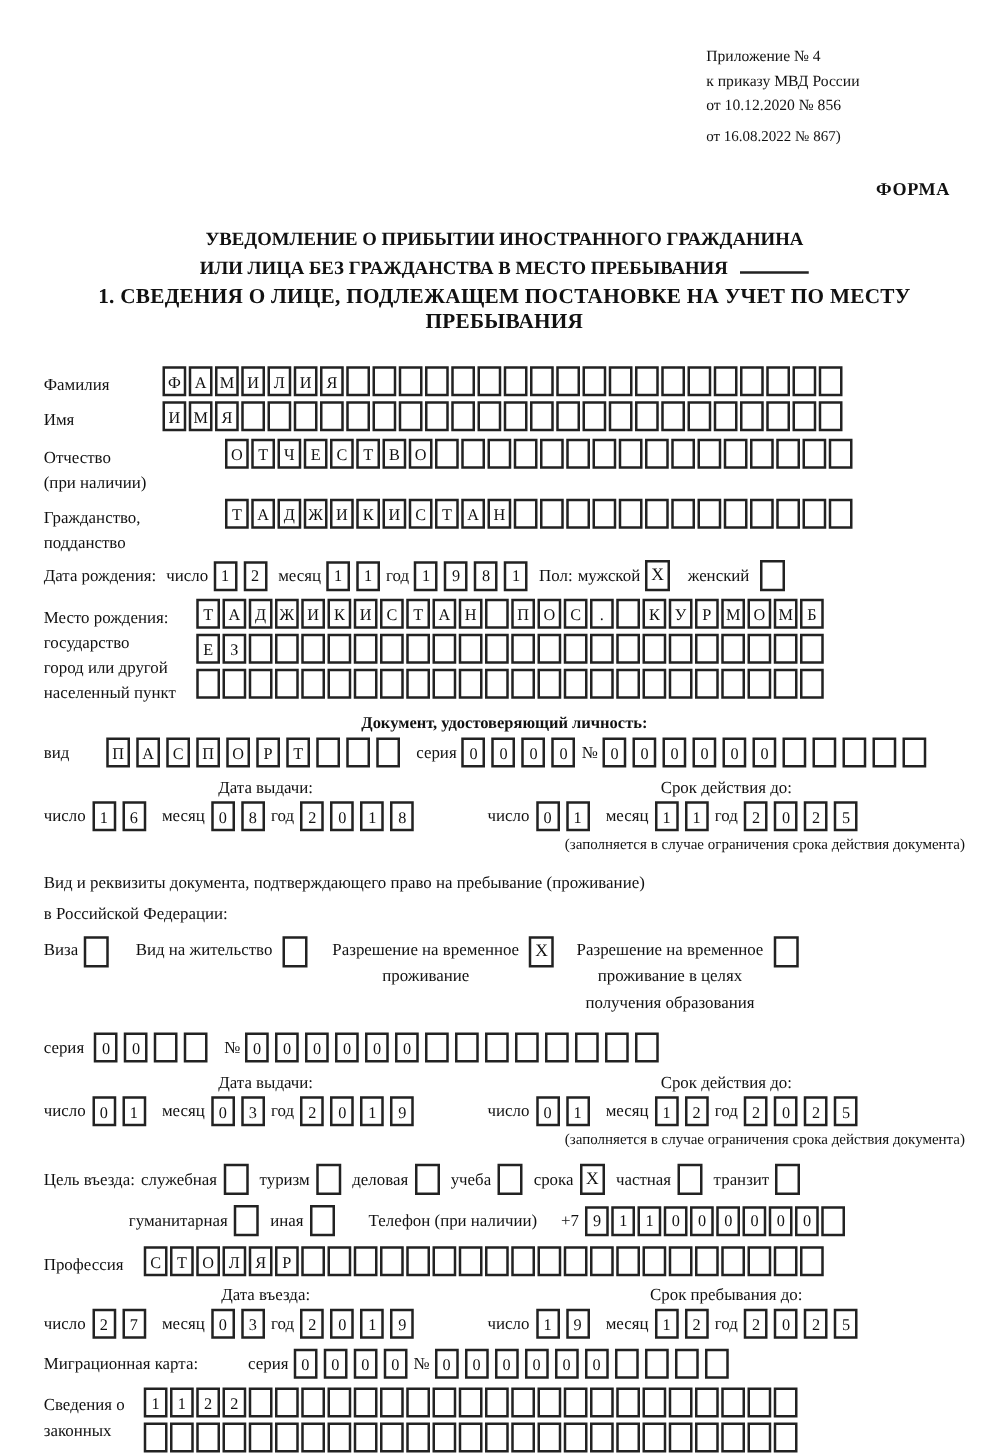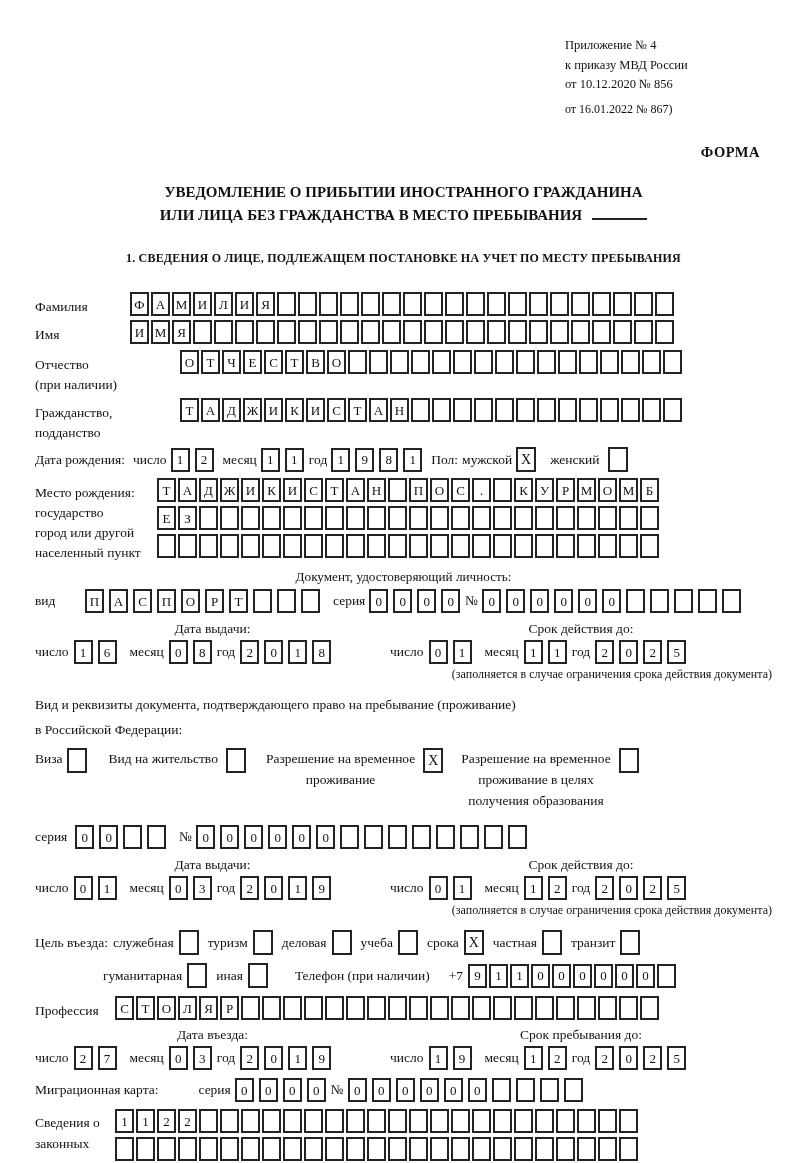--- a/index.html
+++ b/index.html
@@ -11,21 +11,21 @@
   .page { padding:36px 28px 0 35px; }
 
   
   .appendix { margin-left:530px; font-size:12.5px; line-height:19.5px; }
   .appendix .amend { font-size:12px; line-height:18.5px; margin-top:5px; }
   .forma { text-align:right; padding-right:12px; font-weight:bold; font-size:14.5px; letter-spacing:0.5px; margin-top:26px; }
 
   .title { text-align:center; font-weight:bold; font-size:15px; line-height:23px; margin-top:20px; }
   .blank-line { display:inline-block; width:55px; border-bottom:2px solid #222; height:14px; margin-left:10px; }
 
-  .sec-heading { text-align:center; font-weight:bold; font-size:12px; margin-top:24px; letter-spacing:0.2px; }
+  .sec-heading { text-align:center; font-weight:bold; font-size:17px; letter-spacing:0.2px; }
 
   
   .cells { display:flex; flex-wrap:nowrap; }
   .cell {
     flex:none; width:19px; height:24px; margin-right:2px;
     border:2px solid #222; display:inline-flex; align-items:center; justify-content:center;
     font-size:13px; line-height:1;
   }
   .cells-sp .cell { margin-right:5px; }
   .cb {
@@ -56,33 +56,33 @@
 
   
   .opts { display:flex; align-items:flex-start; margin-top:4px; }
   .opt { display:flex; align-items:flex-start; }
   .opt .olbl { text-align:center; line-height:21px; padding-top:2px;font-family:Liberation Serif, serif; }
   .opt .cb { margin-left:8px; margin-top:2px; }
 
   .purposes { display:flex; align-items:center; margin-top:12px; }
   .purposes .pl { margin-right:5px; }
   .purposes .cb { margin-right:9px; }
-  .doc-head { text-align:center; font-weight:normal; font-size:13.2px; margin-top:6px; margin-bottom:4px; }
+  .doc-head { text-align:center; font-weight:bold; font-size:13.2px; margin-top:6px; margin-bottom:4px; }
 </style>
 </head>
 <body>
 
 <div class="page">
 
   <div class="appendix">
     <div>Приложение № 4</div>
     <div>к приказу МВД России</div>
     <div>от 10.12.2020 № 856</div>
     <div class="amend">
-      <div>от 16.01.2022 № 867)</div>
+      <div>от 16.08.2022 № 867)</div>
     </div>
   </div>
 
   <div class="forma">ФОРМА</div>
 
   <div class="title">
     <div>УВЕДОМЛЕНИЕ О ПРИБЫТИИ ИНОСТРАННОГО ГРАЖДАНИНА</div>
     <div>
       <span>ИЛИ ЛИЦА БЕЗ ГРАЖДАНСТВА В МЕСТО ПРЕБЫВАНИЯ</span><span class="blank-line"></span>
     </div>

